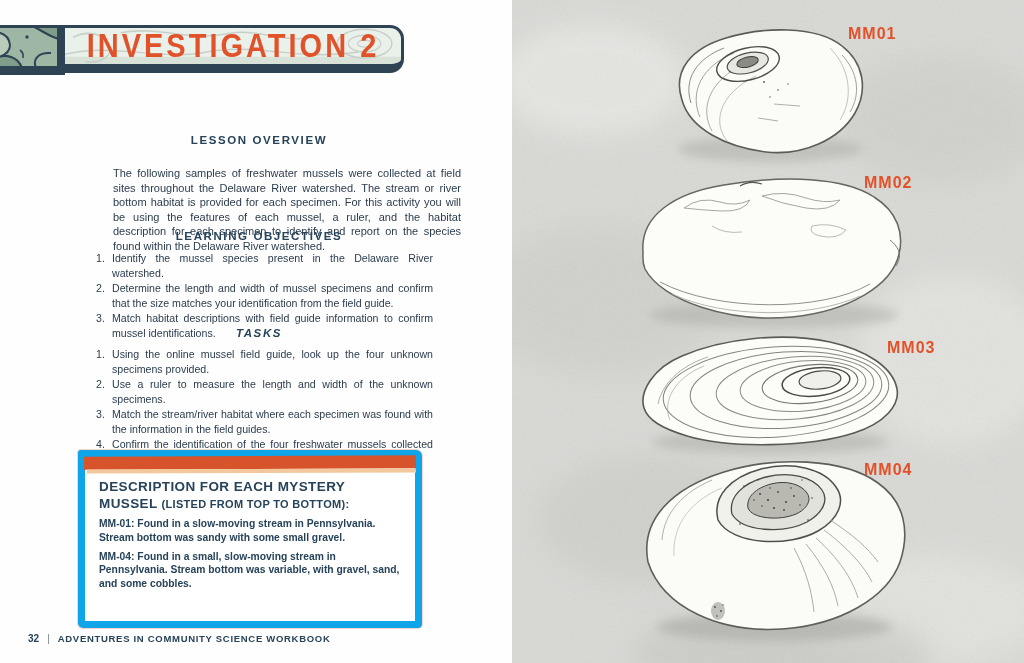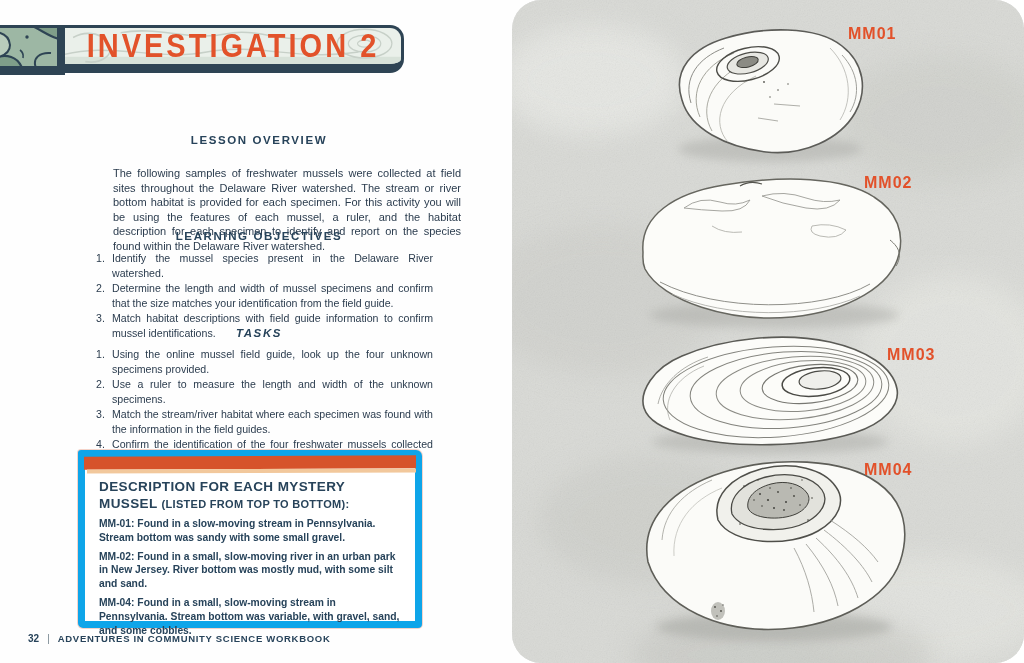--- a/index.html
+++ b/index.html
@@ -56,26 +56,26 @@
   .box-items{position:absolute;left:14px;top:60px;width:302px;}
   .box-item{font-size:10.3px;line-height:13.8px;font-weight:bold;color:#27435a;margin:0 0 5px 0;
             text-align:left;}
 
   .footer{position:absolute;left:28px;top:633px;display:flex;align-items:baseline;color:#27435a;}
   .footer .pgnum{font-weight:bold;font-size:10px;}
   .footer .divider{color:#76868f;font-size:10px;margin:0 8px;font-weight:normal;}
   .footer .book{font-weight:bold;font-size:9.5px;letter-spacing:.7px;}
 
   
-  .right-page{position:absolute;left:512px;top:0;width:512px;height:663px;background:#e5e5e5;overflow:hidden;border-radius:29px;}
+  .right-page{position:absolute;left:512px;top:0;width:512px;height:663px;background:#e5e5e5;overflow:hidden;}
   .right-page svg.scene{position:absolute;left:0;top:0;}
   .specimen-label{position:absolute;color:#e2512a;font-weight:bold;font-size:16px;letter-spacing:1px;}
   .lbl-mm01{left:336px;top:25px;}
   .lbl-mm02{left:352px;top:174px;}
-  .lbl-mm03{left:375px;top:339px;margin-top:7px;}
+  .lbl-mm03{left:375px;top:339px;}
   .lbl-mm04{left:352px;top:461px;}
 </style>
 </head>
 <body>
 
 <div class="spread">
 
   <div class="left-page">
 
     <div class="banner">
@@ -126,21 +126,20 @@
 
     <div class="desc-box">
       <div class="bar"></div>
       <div class="bar-under"></div>
       <div class="box-heading">
         <span>DESCRIPTION FOR EACH MYSTERY MUSSEL</span>
         <span class="small">(LISTED FROM TOP TO BOTTOM):</span>
       </div>
       <div class="box-items">
         <p class="box-item"><span>MM-01:</span> <span>Found in a slow-moving stream in Pennsylvania. Stream bottom was sandy with some small gravel.</span></p>
-        <p class="box-item"><span>MM-02:</span> <span>Found in a small, slow-moving river in an urban park in New Jersey. River bottom was mostly mud, with some silt and sand.</span></p>
         <p class="box-item"><span>MM-04:</span> <span>Found in a small, slow-moving stream in Pennsylvania. Stream bottom was variable, with gravel, sand, and some cobbles.</span></p>
       </div>
     </div>
 
     <div class="footer">
       <span class="pgnum">32</span>
       <span class="divider">|</span>
       <span class="book">ADVENTURES IN COMMUNITY SCIENCE WORKBOOK</span>
     </div>
   </div>

